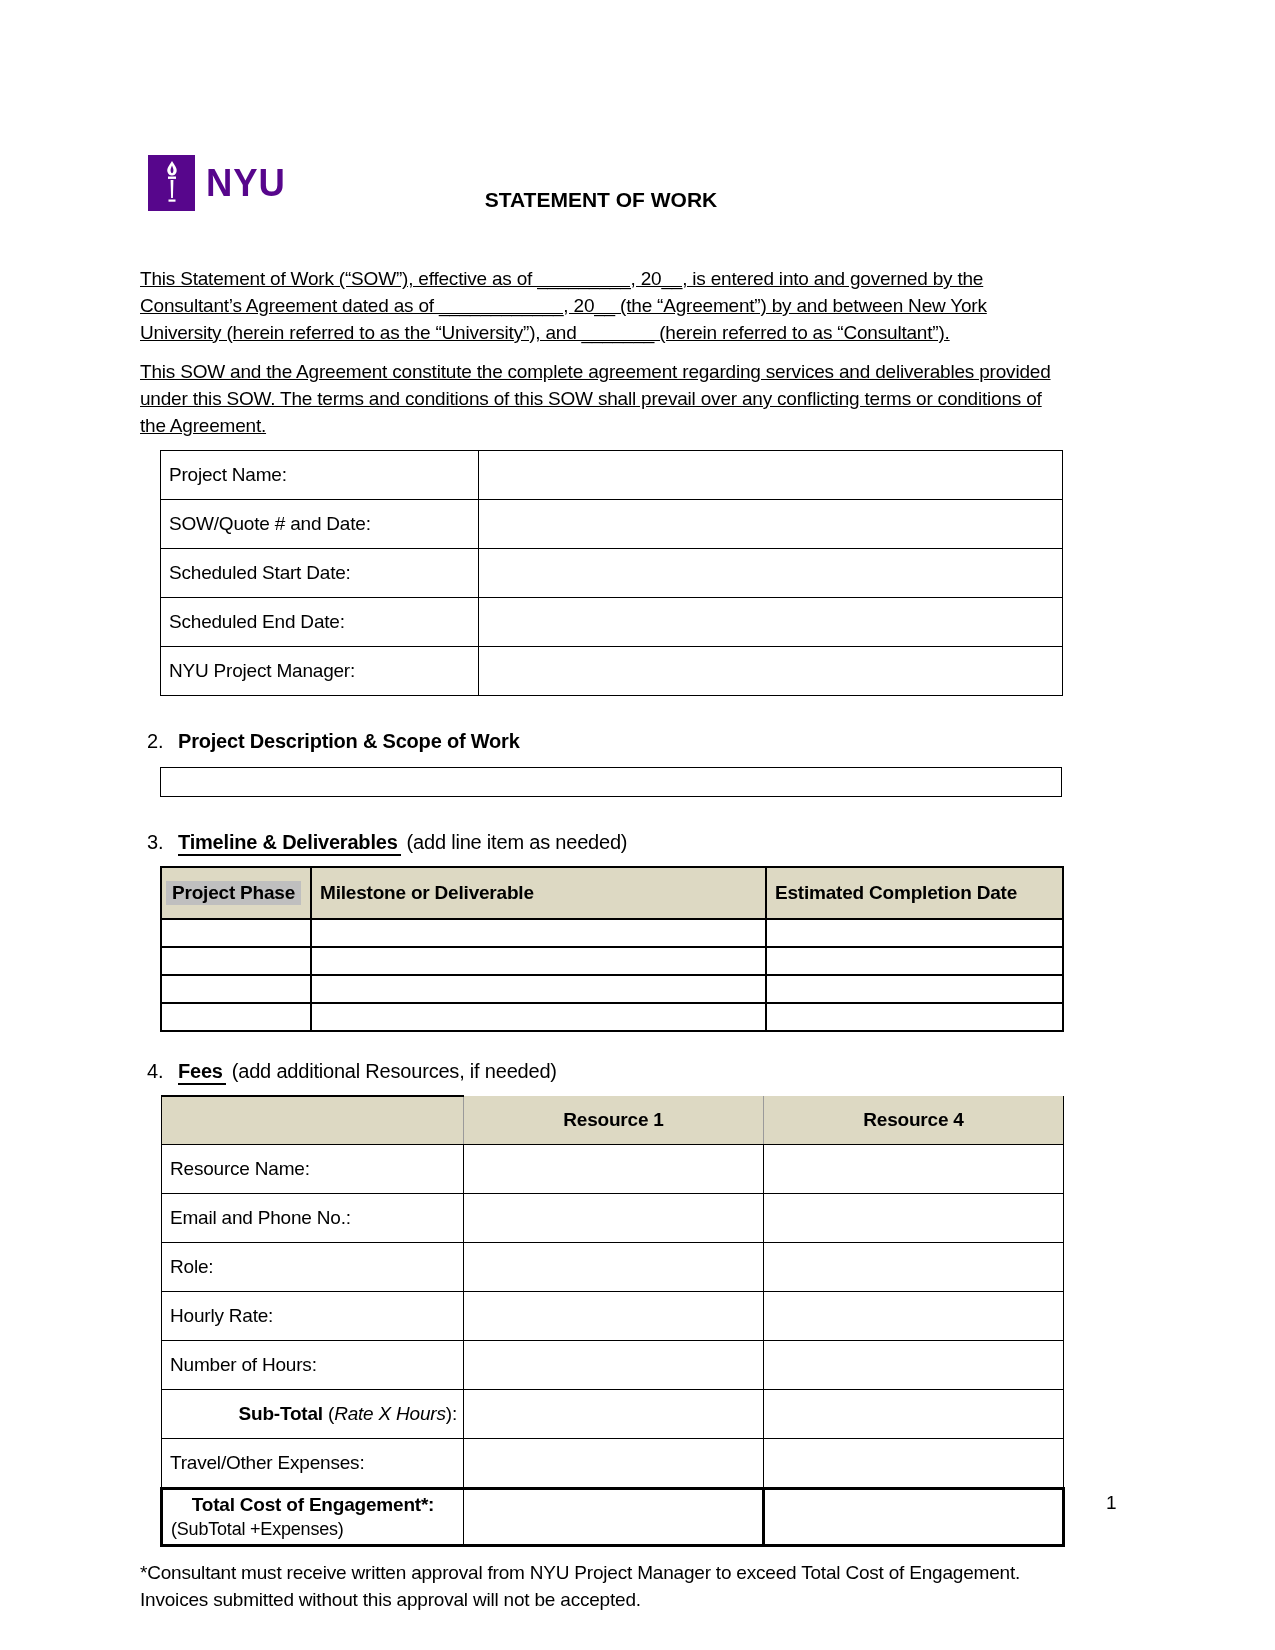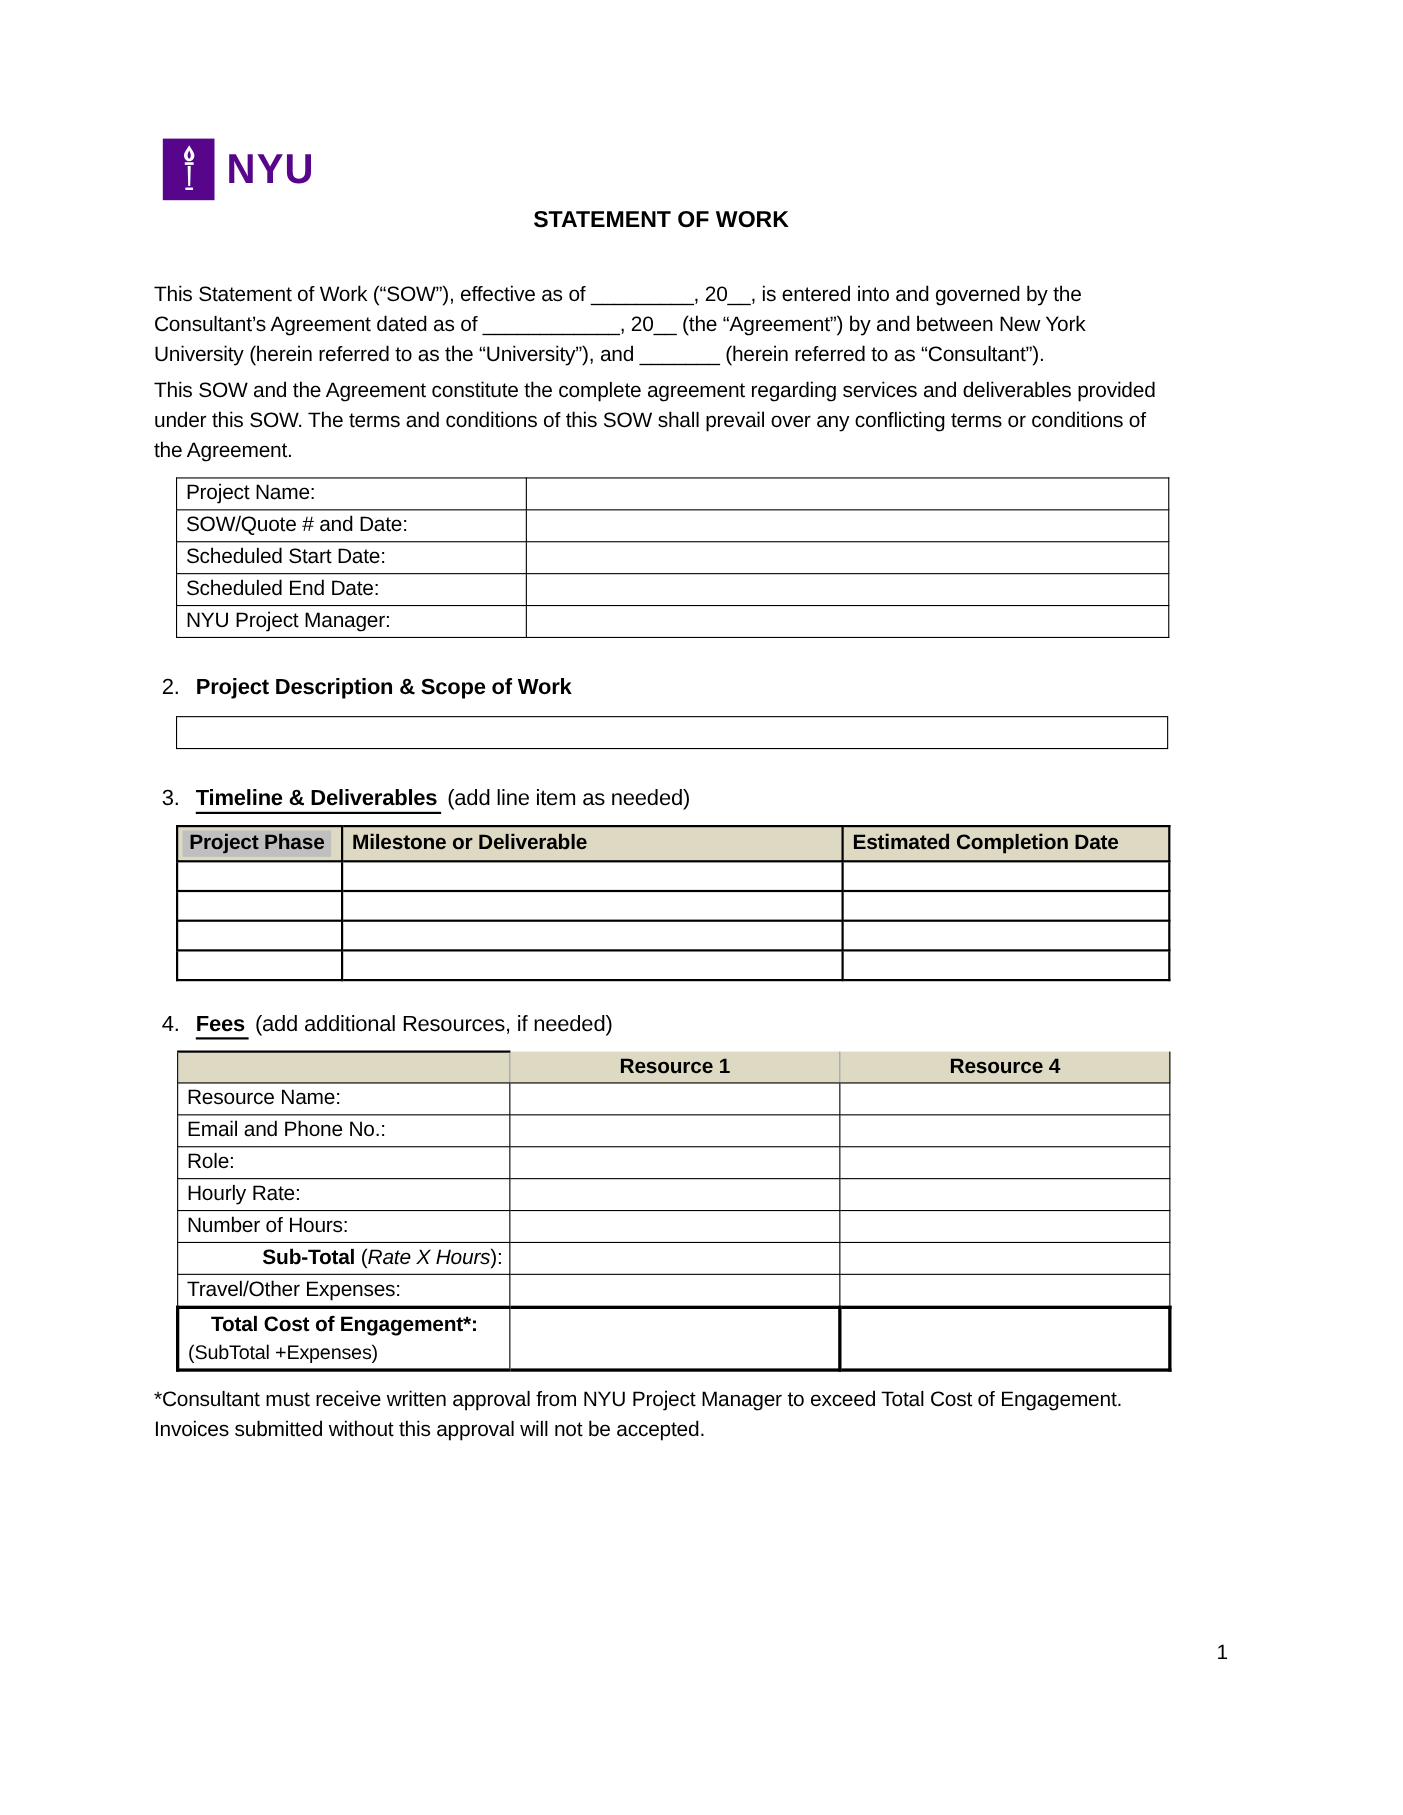--- a/index.html
+++ b/index.html
@@ -7,37 +7,37 @@
     --tan:#DDD9C3;
     --hl:#BFBFBF;
   }
   *{box-sizing:border-box;}
   html,body{margin:0;padding:0;background:#ffffff;}
   .page{
     position:relative;width:1275px;height:1650px;background:#fff;overflow:hidden;
     font-family:"Liberation Sans",sans-serif;color:#000;letter-spacing:-0.2px;
   }
   
-  .logo{position:absolute;top:126px;left:148px;display:flex;align-items:center;gap:11px;}
+  .logo{position:absolute;top:155px;left:148px;display:flex;align-items:center;gap:11px;}
   .logo-box{width:47px;height:56px;background:var(--purple);display:flex;align-items:center;justify-content:center;}
   .logo-text{font-size:38px;font-weight:800;color:var(--purple);letter-spacing:1px;transform:scaleX(0.96);transform-origin:left center;}
   .doc-title{position:absolute;top:188px;left:140px;width:922px;text-align:center;font-size:21px;font-weight:700;letter-spacing:0;}
   .page-num{position:absolute;top:1492px;left:1106px;font-size:19px;}
   
   .flow{position:absolute;top:0;left:140px;width:922px;padding-top:253px;}
-  p.body-text{margin:2px 0 6px 0;font-size:19px;line-height:27px;}
+  p.body-text{margin:12px 0 6px 0;font-size:19px;line-height:27px;text-decoration:underline;}
   .sec-h{margin:0;font-size:20px;line-height:26px;}
   .sec-h .hnum{display:inline-block;min-width:31px;margin-left:7px;font-weight:400;}
   .sec-h .htitle{font-weight:700;}
   .sec-h .underlined{border-bottom:2px solid #000;padding-bottom:1px;padding-right:3px;}
   .sec-h .hsuffix{font-weight:400;margin-left:6px;}
   .mt-h1{margin-top:26px;} .mt-h2{margin-top:32px;} .mt-h3{margin-top:32px;} .mt-h4{margin-top:26px;}
   
   table.tbl{border-collapse:collapse;margin:11px 0 0 20px;width:902px;table-layout:fixed;font-size:19px;}
-  .tbl td{padding:3px 8px;vertical-align:middle;}
+  .tbl td{padding:13px 8px;vertical-align:middle;}
   
   .engagement td{border:1px solid #000;height:27px;}
   
   .desc-box{margin:13px 0 0 20px;width:902px;height:30px;border:1px solid #000;}
   
   .timeline{border:2px solid #000;}
   .timeline td{border:2px solid #000;height:27px;}
   .timeline .hrow td{background:var(--tan);font-weight:700;height:28px;}
   .phase-hl{display:inline-block;background:var(--hl);padding:1px 6px;margin-left:-4px;}
   

